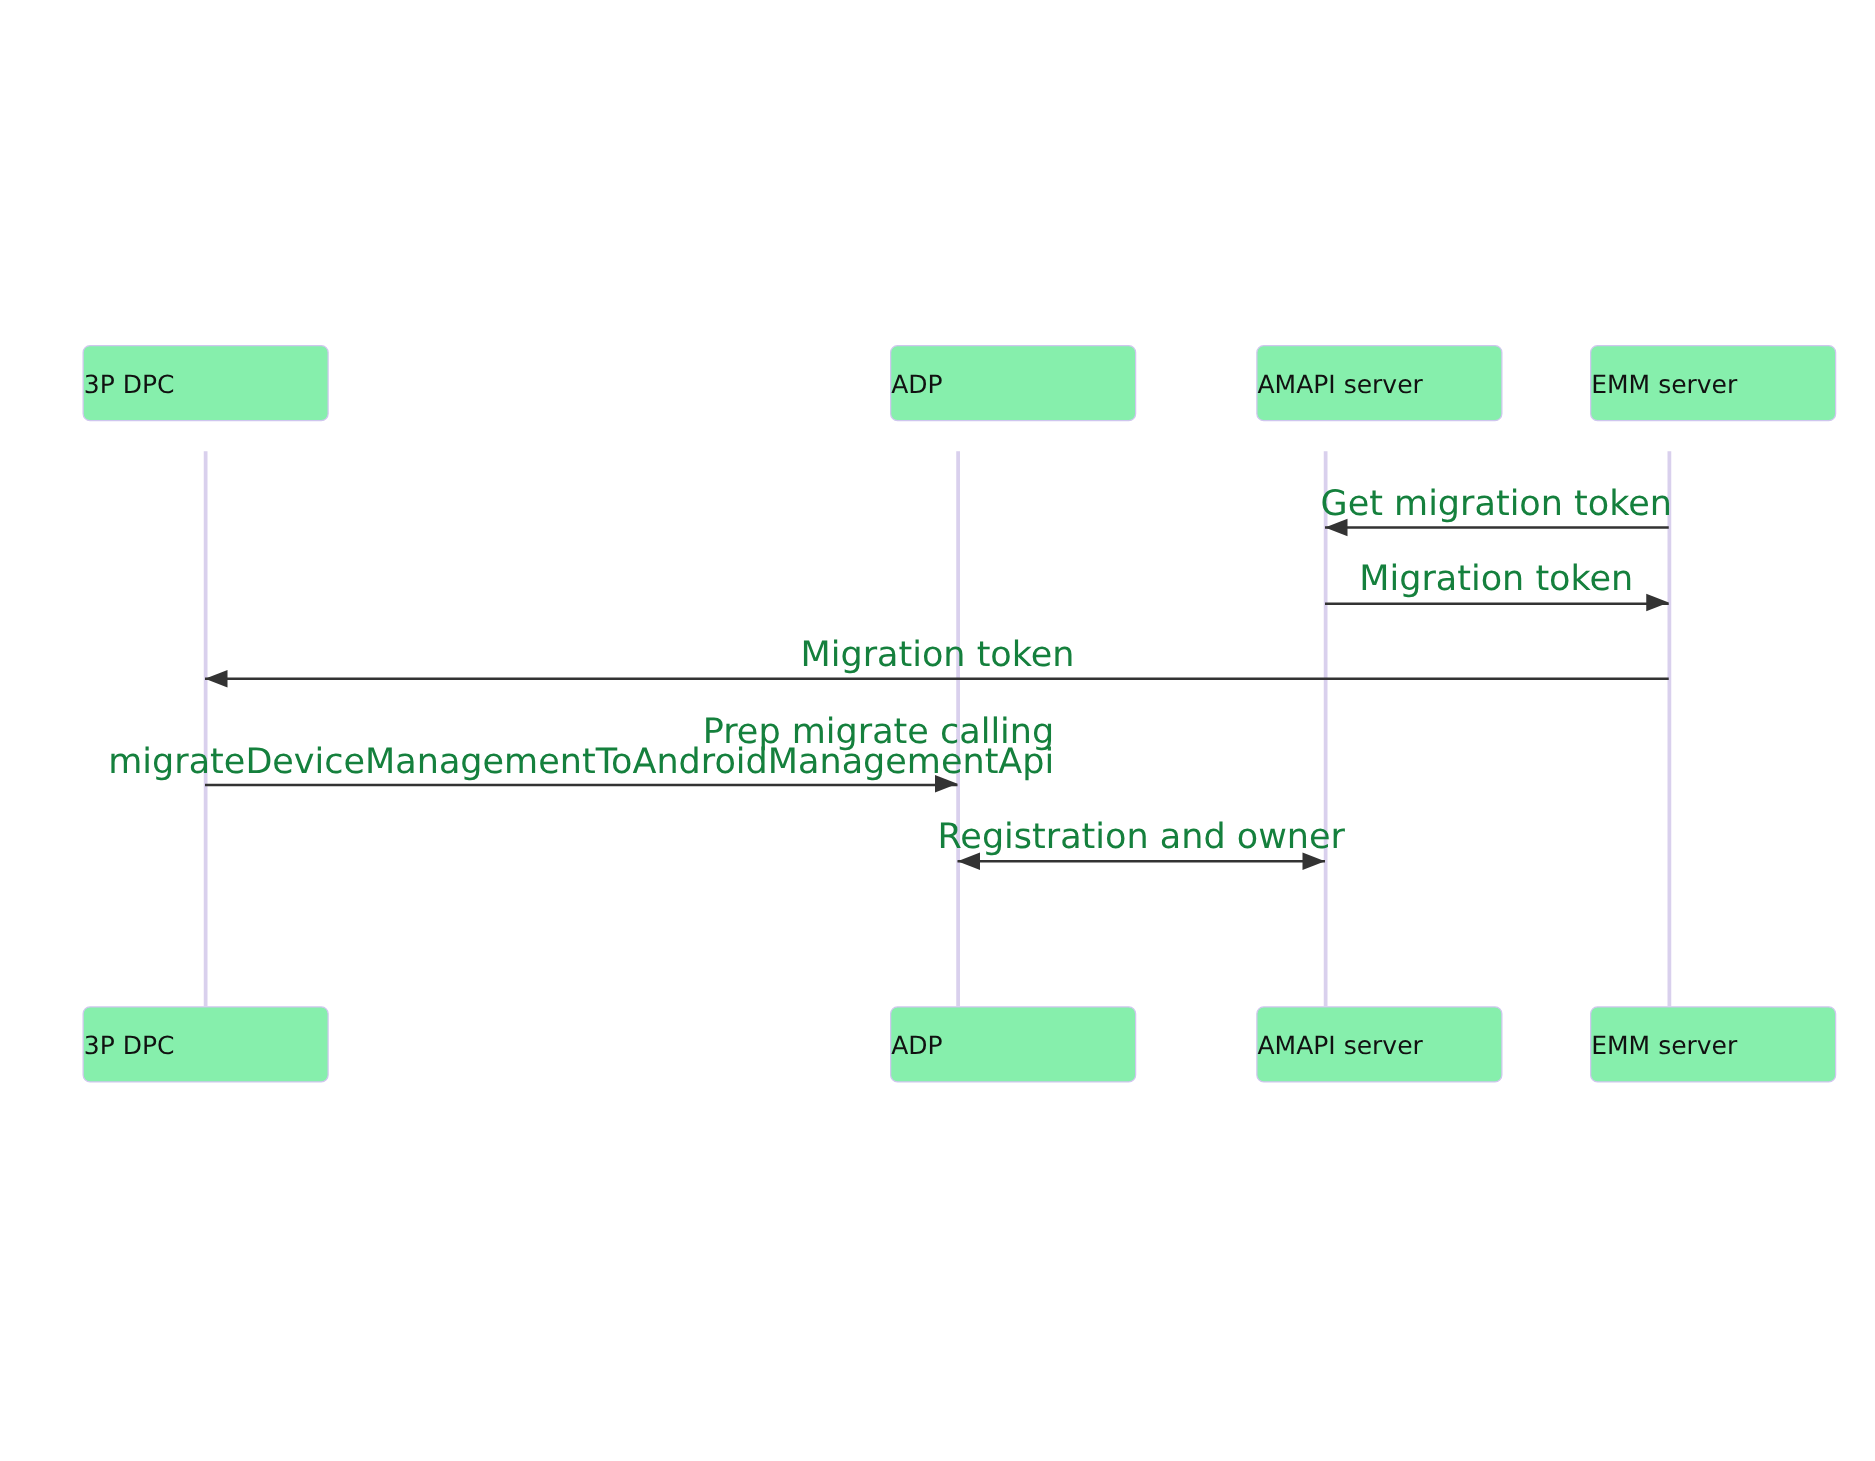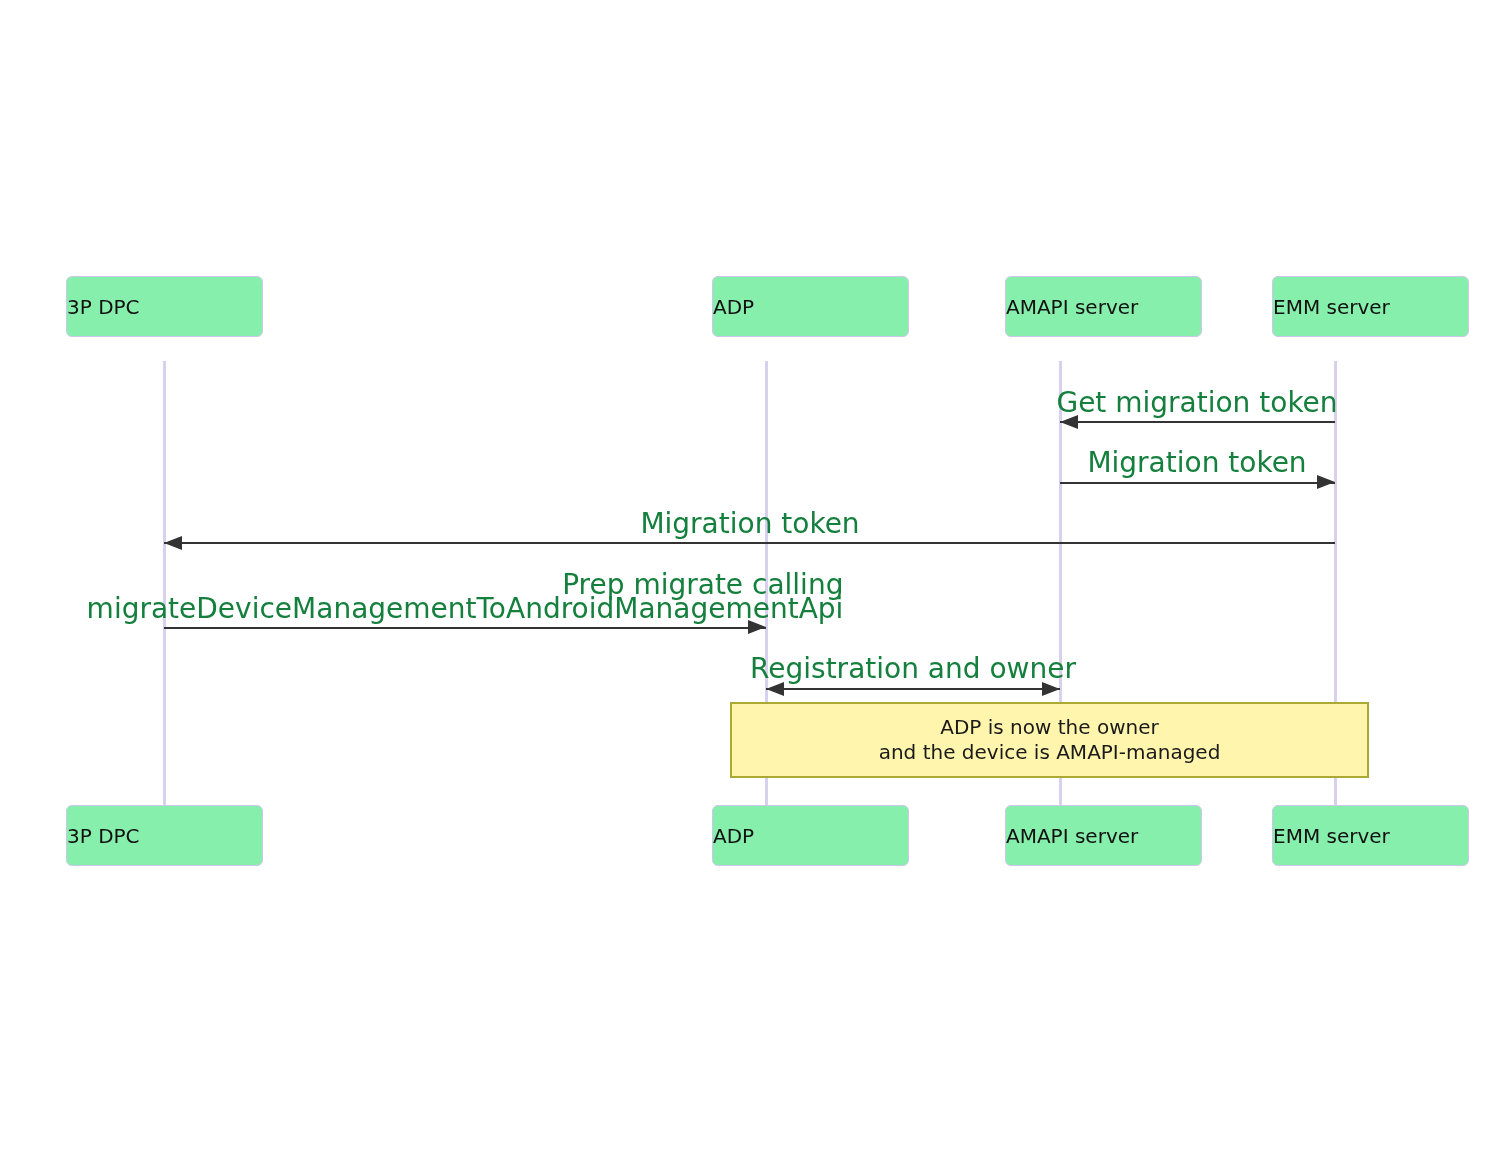--- a/index.html
+++ b/index.html
@@ -145,24 +145,20 @@
     <div>migrateDeviceManagementToAndroidManagementApi</div>
   </div>
   <div class="msg-line" style="left:164px; top:627px; width:602px;"></div>
   <div class="arrowhead arrow-right" style="left:748px; top:620px;"></div>
 
   <div class="msg-label" style="left:913px; top:669px;">Registration and owner</div>
   <div class="msg-line" style="left:766px; top:688px; width:294px;"></div>
   <div class="arrowhead arrow-left" style="left:766px; top:682px;"></div>
   <div class="arrowhead arrow-right" style="left:1042px; top:682px;"></div>
 
-  <div class="note">
-    <div>ADP is now the owner</div>
-    <div>and the device is AMAPI-managed</div>
-  </div>
 
   <div class="actor row-bottom a1">
     <span>3P DPC</span>
   </div>
   <div class="actor row-bottom a2">
     <span>ADP</span>
   </div>
   <div class="actor row-bottom a3">
     <span>AMAPI server</span>
   </div>

